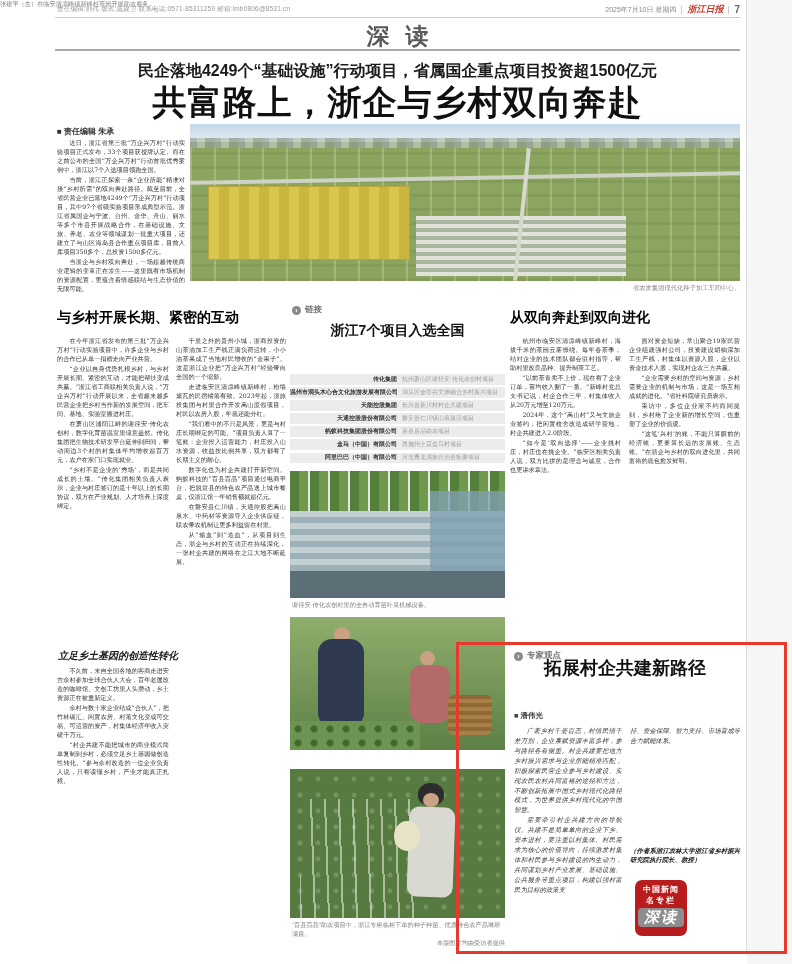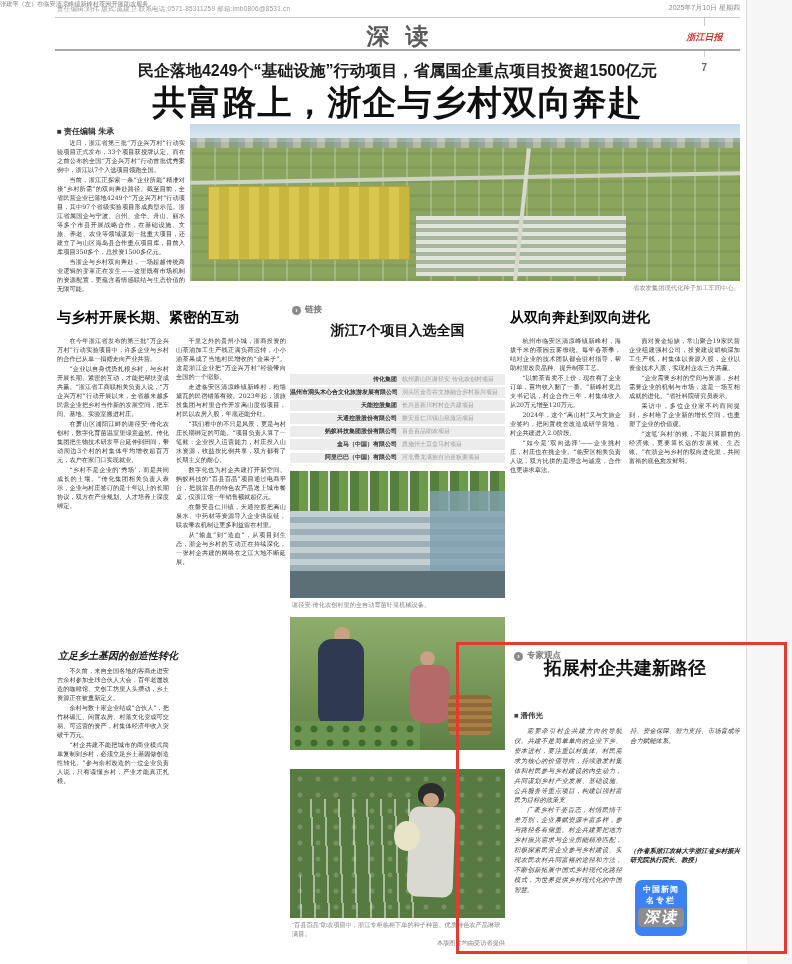--- a/index.html
+++ b/index.html
@@ -1,21 +1,21 @@
 <!DOCTYPE html>
 <html><head>
 <meta charset="utf-8">
 <style>
   html,body{margin:0;padding:0;background:#fff;}
   .page{position:relative;width:792px;height:964px;background:#fff;overflow:hidden;
         font-family:"Liberation Sans","DejaVu Sans",sans-serif;color:#222;}
   .abs{position:absolute;}
   
   .topbar-left{left:57px;top:5px;font-size:6.5px;color:#999;letter-spacing:.2px;}
-  .topbar-right{right:52px;top:3px;font-size:7px;color:#888;display:flex;align-items:center;gap:5px;flex-direction:column;}
+  .topbar-right{right:52px;top:3px;font-size:7px;color:#888;display:flex;align-items:center;gap:5px;}
   .vsep{display:inline-block;width:1px;height:8px;background:#ccc;}
   .paper-name{color:#c0392b;font-family:"DejaVu Serif",serif;font-style:italic;font-weight:bold;font-size:9px;}
   .page-no{color:#666;font-weight:bold;font-size:10px;}
   .rule1{left:55px;top:17px;width:685px;height:1px;background:#c9c9c9;}
   .banner{left:55px;top:21px;width:685px;text-align:center;font-family:"DejaVu Serif","Liberation Serif",serif;
           font-size:23px;font-weight:bold;color:#5a5a5a;letter-spacing:16px;text-indent:16px;}
   .rule2{left:55px;top:49px;width:685px;height:2px;background:#a8a8a8;}
   
   .kicker{left:55px;top:61px;width:685px;text-align:center;font-size:16px;font-weight:800;color:#1b1b1b;}
   .main-title{left:55px;top:80px;width:685px;text-align:center;font-size:34px;font-weight:900;color:#101010;letter-spacing:1px;}
@@ -84,21 +84,21 @@
   .exptitle{left:510px;top:656px;width:230px;text-align:center;font-size:18px;font-weight:900;color:#111;}
   .expby{left:514px;top:711px;font-size:7.5px;font-weight:bold;color:#444;}
   .expcol{font-size:6.4px;line-height:1.55;text-align:justify;color:#3a3a3a;overflow:hidden;
           font-family:"DejaVu Serif","Liberation Serif",serif;font-style:italic;}
   .expcol p{margin:0;text-indent:2em;}
   .expA{left:514px;top:727px;width:108px;height:221px;}
   .expB{left:630px;top:727px;width:110px;height:118px;}
   .expattr{left:630px;top:847px;width:110px;font-size:6.4px;font-weight:bold;font-style:italic;color:#222;
            font-family:"DejaVu Serif",serif;text-align:justify;}
   
-  .logo{left:635px;top:880px;width:52px;height:56px;background:#3b82f6;border-radius:7px;color:#fff;text-align:center;overflow:hidden;}
+  .logo{left:635px;top:880px;width:52px;height:56px;background:#b91c1c;border-radius:7px;color:#fff;text-align:center;overflow:hidden;}
   .logo-l1{font-size:8px;font-weight:bold;margin-top:4px;letter-spacing:1px;}
   .logo-l2{font-size:8px;font-weight:bold;letter-spacing:2px;}
   .logo-shen{margin:2px 3px 0;background:#8d8d8d;border-radius:4px;font-size:15px;font-weight:900;
              font-family:"DejaVu Serif",serif;font-style:italic;letter-spacing:2px;}
   
   .redbox{left:456px;top:642px;width:325px;height:306px;border:3px solid #e8392e;background:transparent;z-index:50;}
   
   .edge-line{left:746px;top:0;width:1px;height:952px;background:#dcdcdc;}
   .edge-area{left:747px;top:0;width:45px;height:964px;background:#f6f6f7;}
 </style>
@@ -244,22 +244,22 @@
     <p>“这笔‘兴村’的账，不能只算眼前的经济账，更要算长远的发展账、生态账。”在浙企与乡村的双向进化里，共同富裕的底色愈发鲜明。</p>
   </div>
 
   <div class="abs explabel">
     <span class="circle-ic">›</span>
     <span>专家观点</span>
   </div>
   <div class="abs exptitle">拓展村企共建新路径</div>
   <div class="abs expby">■ 潘伟光</div>
   <div class="abs expcol expA">
+    <p>广袤乡村千姿百态，村情民情千差万别，企业禀赋资源丰富多样，参与路径各有侧重。村企共建要把地方乡村振兴需求与企业所能精准匹配，积极探索民营企业参与乡村建设、实现农民农村共同富裕的途径和方法，不断创新拓展中国式乡村现代化路径模式，为世界提供乡村现代化的中国智慧。</p>
     <p>需要牵引村企共建方向的导航仪。共建不是简单单向的企业下乡、资本进村，要注重以村集体、村民需求为核心的价值导向，持续激发村集体和村民参与乡村建设的内生动力，共同谋划乡村产业发展、基础设施、公共服务等重点项目，构建以强村富民为目标的政策支</p>
-    <p>广袤乡村千姿百态，村情民情千差万别，企业禀赋资源丰富多样，参与路径各有侧重。村企共建要把地方乡村振兴需求与企业所能精准匹配，积极探索民营企业参与乡村建设、实现农民农村共同富裕的途径和方法，不断创新拓展中国式乡村现代化路径模式，为世界提供乡村现代化的中国智慧。</p>
   </div>
   <div class="abs expcol expB">
     <p style="text-indent:0">持、资金保障、智力支持、市场育成等合力赋能体系。</p>
   </div>
   <div class="abs expattr">（作者系浙江农林大学浙江省乡村振兴研究院执行院长、教授）</div>
 
   <div class="abs logo">
     <div class="logo-l1">中国新闻</div>
     <div class="logo-l2">名专栏</div>
     <div class="logo-shen">深读</div>

